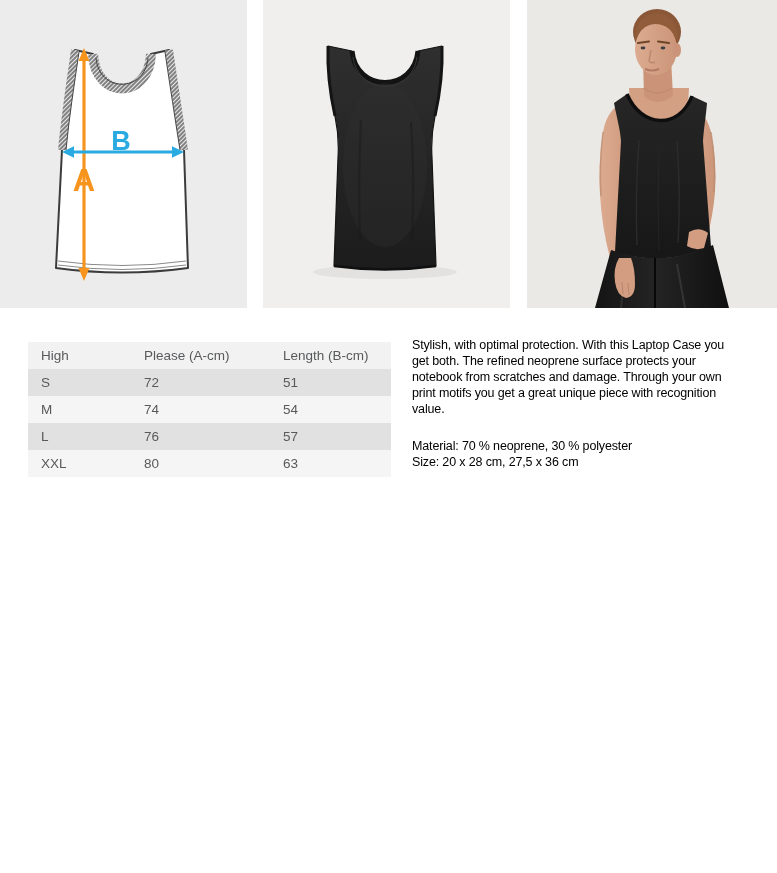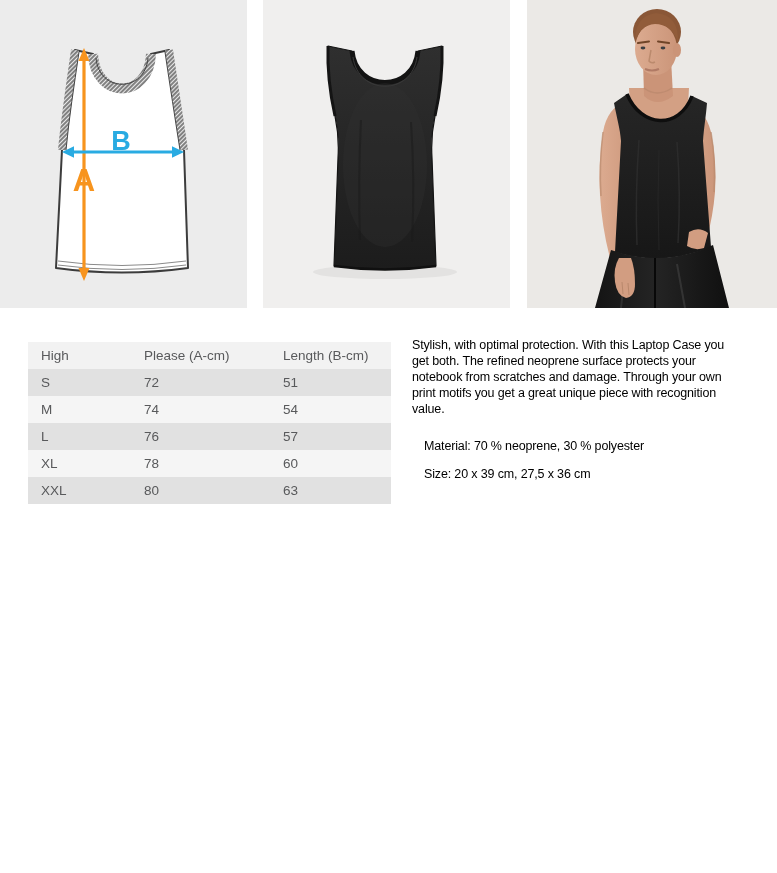--- a/index.html
+++ b/index.html
@@ -53,21 +53,21 @@
   .description {
     position: absolute;
     left: 412px; top: 337px;
     width: 322px;
     font-size: 12.5px;
     line-height: 1.28;
     letter-spacing: -0.15px;
     color: #000;
   }
   .description p.intro { margin-bottom: 21px; }
-  .description p.spec { margin: 12px; }
+  .description p.spec { margin: 0; }
 
   
   .tolerance {
     position: absolute;
     left: 58px; top: 561px;
     font-size: 14.5px;
     letter-spacing: -0.1px;
     color: #121212;
   }
 </style>
@@ -237,32 +237,27 @@
         <td>M</td>
         <td>74</td>
         <td>54</td>
       </tr>
       <tr>
         <td>L</td>
         <td>76</td>
         <td>57</td>
       </tr>
       <tr>
-        <td>XL</td>
-        <td>78</td>
-        <td>60</td>
-      </tr>
-      <tr>
         <td>XXL</td>
         <td>80</td>
         <td>63</td>
       </tr>
     </tbody>
   </table>
 
   <div class="description">
     <p class="intro">Stylish, with optimal protection. With this Laptop Case you get both. The refined neoprene surface protects your notebook from scratches and damage. Through your own print motifs you get a great unique piece with recognition value.</p>
     <p class="spec">Material: 70 % neoprene, 30 % polyester</p>
-    <p class="spec">Size: 20 x 39 cm, 27,5 x 36 cm</p>
+    <p class="spec">Size: 20 x 28 cm, 27,5 x 36 cm</p>
   </div>
 
 
 </div>
 
 </body></html>

